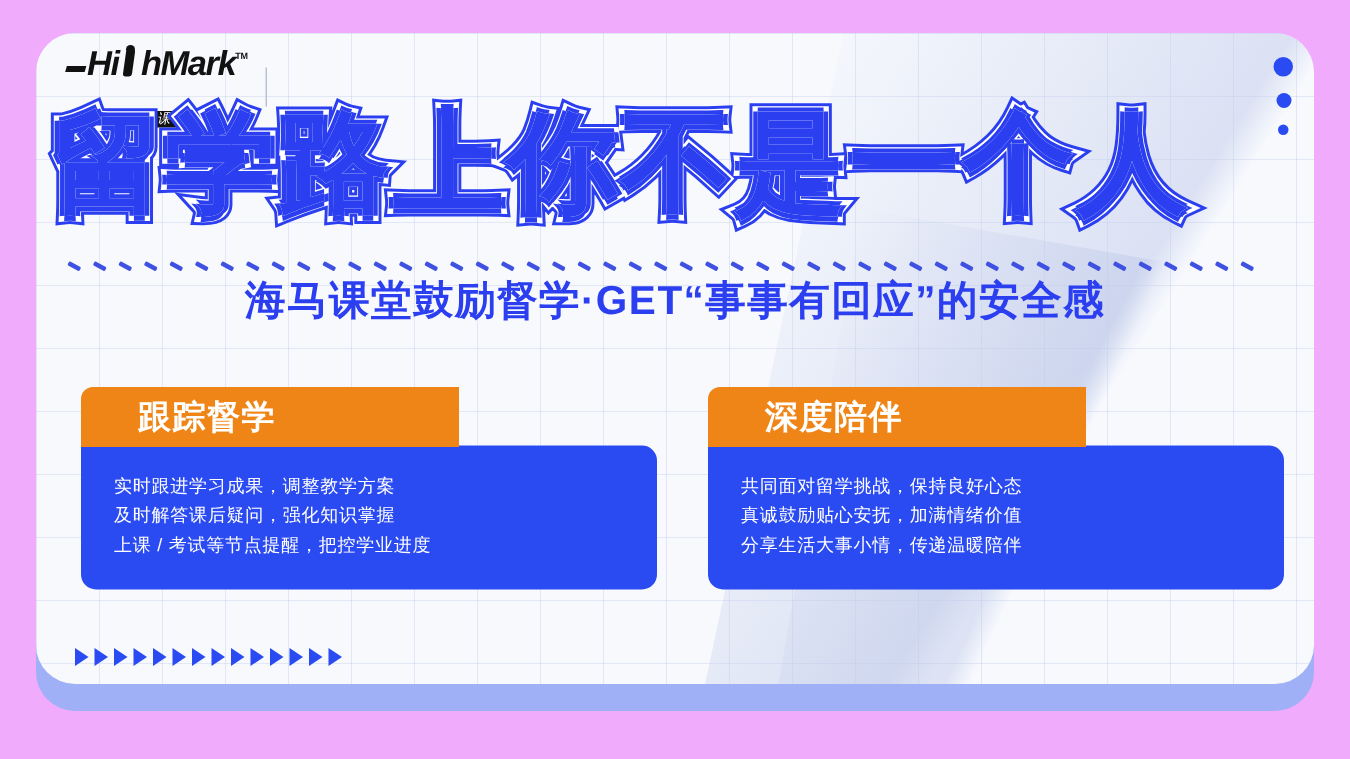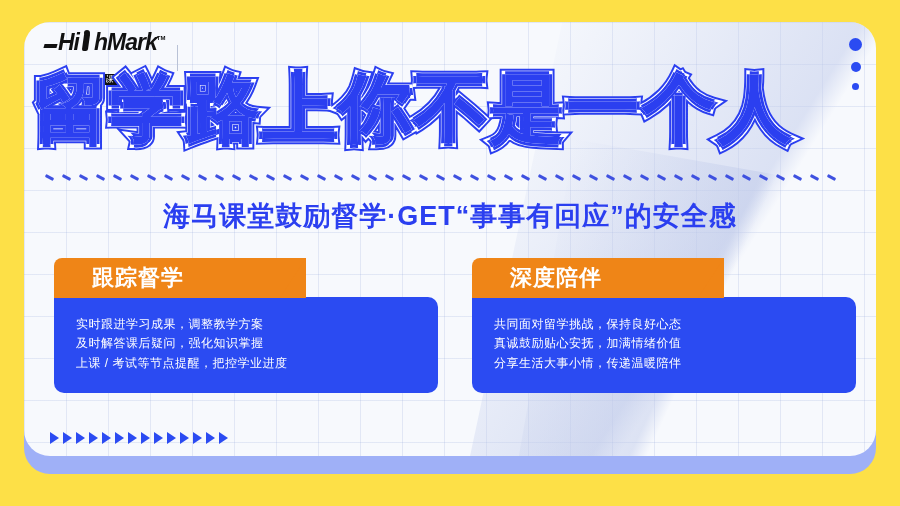--- a/index.html
+++ b/index.html
@@ -1,21 +1,21 @@
 <!DOCTYPE html>
 <html><head>
 <meta charset="utf-8">
 <style>
   html,body{margin:0;padding:0;}
   body{
     width:900px;height:506px;overflow:hidden;
     font-family:"Liberation Sans","DejaVu Sans",sans-serif;
     background:#2b4bf2;
   }
-  .poster{position:relative;width:900px;height:506px;background:#fde047;overflow:hidden;}
+  .poster{position:relative;width:900px;height:506px;background:#f0abfc;overflow:hidden;}
 
   
   .shadow-plate{
     position:absolute;left:24px;top:40px;width:852px;height:434px;
     background:#9fb0f7;border-radius:26px;
   }
   
   .panel{
     position:absolute;left:24px;top:22px;width:852px;height:434px;
     background:#f7f9fd;border-radius:26px;overflow:hidden;
@@ -85,21 +85,21 @@
 
   
   .slashes{position:absolute;left:44px;top:174px;width:808px;height:12px;
     display:flex;gap:0;overflow:hidden;}
   .slash{width:17px;height:12px;flex:0 0 17px;position:relative;}
   .slash:after{content:"";position:absolute;left:1px;top:2px;width:9px;height:3px;background:#3f51e0;
     transform:rotate(28deg);border-radius:1px;}
 
   
   .subtitle{
-    position:absolute;left:0;top:198px;width:900px;text-align:center;
+    position:absolute;left:0;top:182px;width:900px;text-align:center;
     font-size:27px;font-weight:bold;color:#2b3ff0;letter-spacing:1px;
   }
 
   
   .cards{position:absolute;left:54px;top:258px;display:flex;gap:34px;}
   .card{width:384px;}
   .card-head{
     position:relative;height:40px;background:#ef8517;
     display:flex;align-items:center;
     border-top-left-radius:8px;

